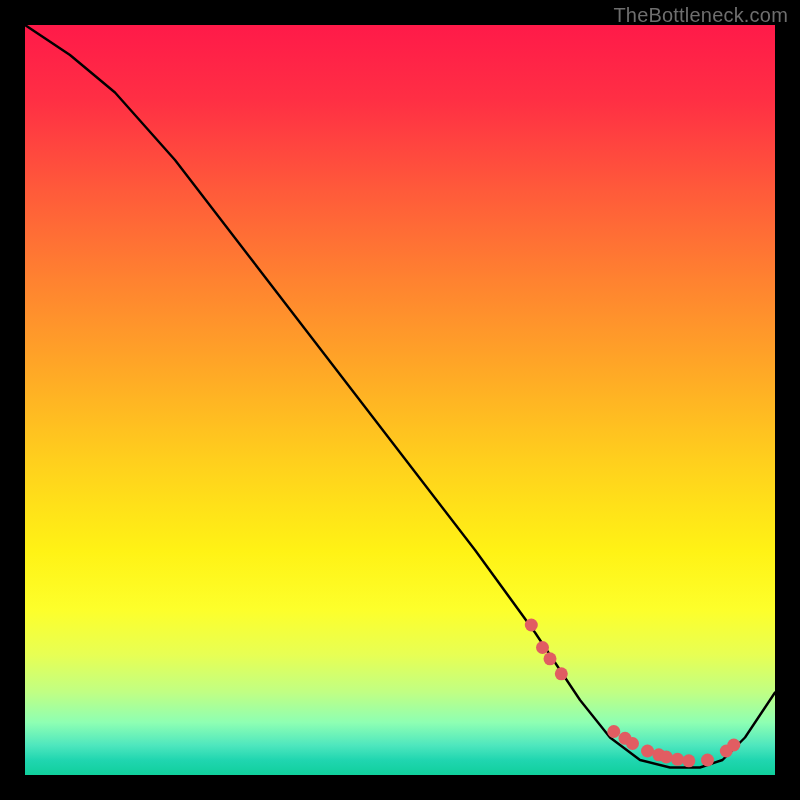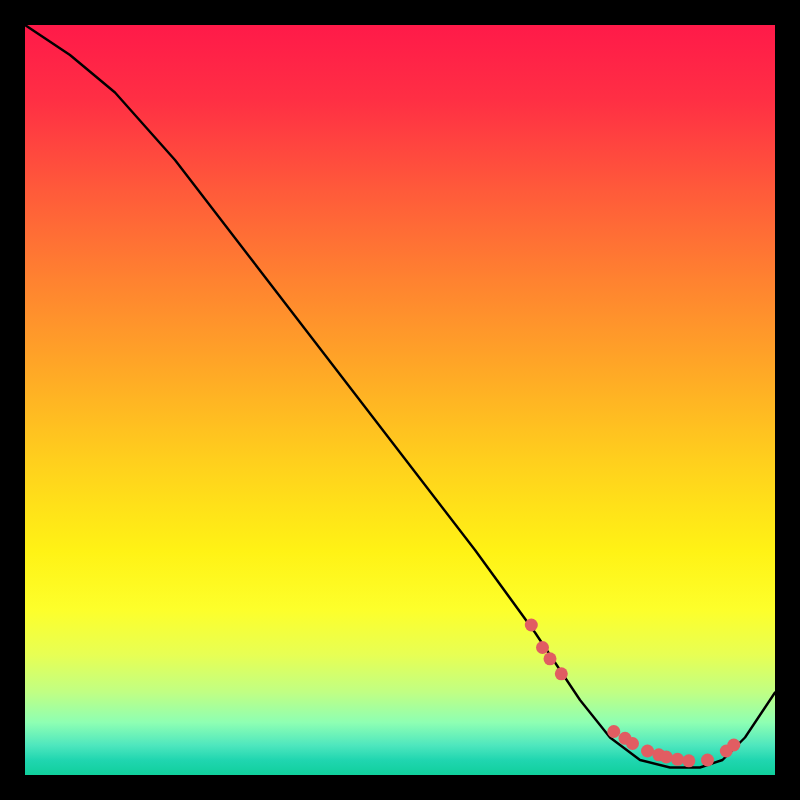--- a/index.html
+++ b/index.html
@@ -59,20 +59,21 @@
   }
   .marker {
     fill: #e15d62;
   }
 </style>
 </head>
 <body>
 
 <div class="frame">
 
+  <div class="watermark">TheBottleneck.com</div>
 
   <div class="plot">
     <svg class="curve" viewBox="0 0 750 750">
       <path id="curve-path" fill="none" stroke="#000" stroke-width="2.4" stroke-linecap="round" stroke-linejoin="round" d="M0.0 0.0 L45.0 30.0 L90.0 67.5 L150.0 135.0 L225.0 232.5 L300.0 330.0 L375.0 427.5 L450.0 525.0 L510.0 607.5 L555.0 675.0 L585.0 712.5 L615.0 735.0 L645.0 742.5 L675.0 742.5 L697.5 735.0 L720.0 712.5 L750.0 667.5"></path>
       <g id="markers-group">
           <circle cx="506.3" cy="600.0" r="6.5" class="marker"></circle>
           <circle cx="517.5" cy="622.5" r="6.5" class="marker"></circle>
           <circle cx="525.0" cy="633.8" r="6.5" class="marker"></circle>
           <circle cx="536.3" cy="648.8" r="6.5" class="marker"></circle>
           <circle cx="588.8" cy="706.5" r="6.5" class="marker"></circle>

